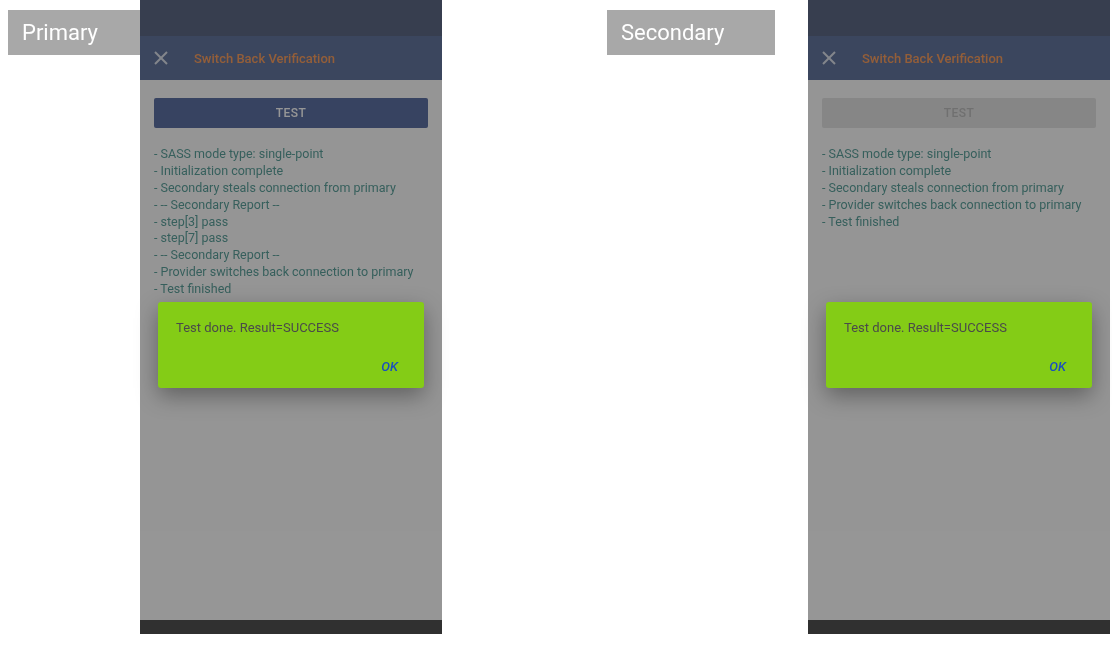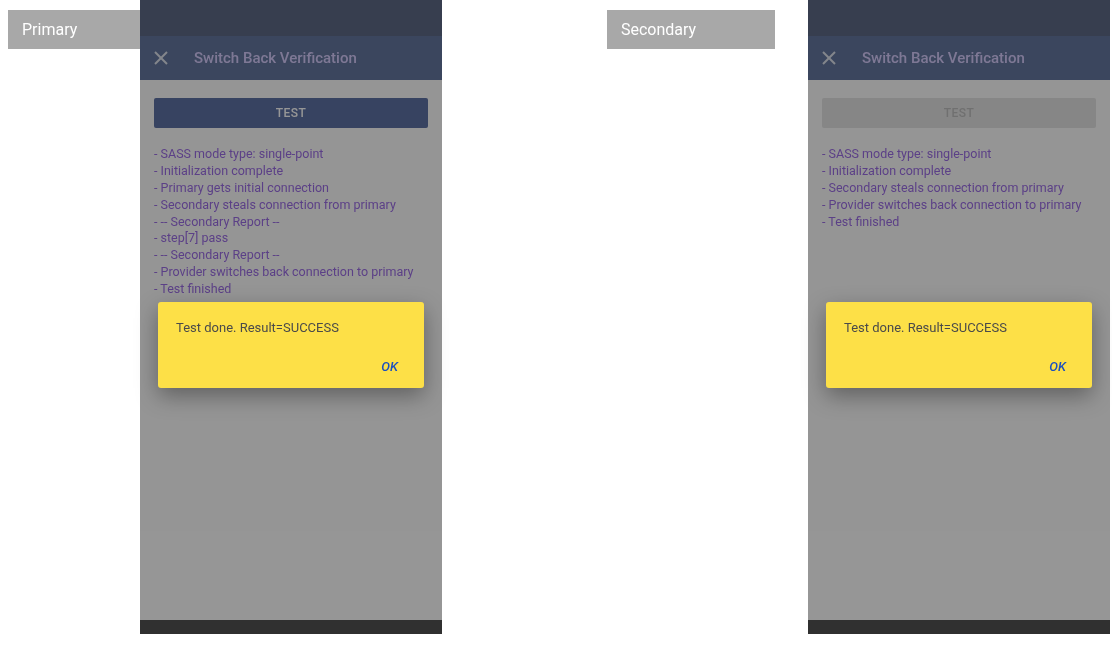--- a/index.html
+++ b/index.html
@@ -10,21 +10,21 @@
     height: 647px;
     background: #ffffff;
     font-family: Roboto, Arial, sans-serif;
     position: relative;
     overflow: hidden;
   }
   .label-tag {
     position: absolute;
     background: #a8a8a8;
     color: #ffffff;
-    font-size: 16px;
+    font-size: 22px;
     font-weight: 400;
     padding: 10px 14px;
     z-index: 5;
   }
   .label-primary { top: 10px; left: 8px; width: 132px; }
   .label-secondary { top: 10px; left: 607px; width: 168px; }
 
   .phone {
     position: absolute;
     width: 302px;
@@ -48,22 +48,22 @@
   .close-icon {
     width: 22px;
     height: 22px;
     display: flex;
     align-items: center;
     justify-content: center;
     color: #cfd6e6;
   }
   .close-icon svg { display: block; }
   .title-text {
-    color: #c4b5fd;
-    font-size: 15px;
+    color: #f97316;
+    font-size: 13px;
     font-weight: 500;
     margin-left: 22px;
   }
 
   .content {
     background: #fcfcfc;
     height: 451px;
     position: relative;
     padding: 18px 14px 0 14px;
   }
@@ -85,21 +85,21 @@
   }
   .test-btn.disabled {
     background: #d7d7d7;
     color: #a0a0a0;
   }
 
   .log {
     margin-top: 18px;
     font-size: 12.5px;
     line-height: 1.35;
-    color: #6d28d9;
+    color: #0f766e;
   }
   .log div { white-space: nowrap; }
 
   .bottom-nav {
     position: absolute;
     bottom: 0;
     left: 0;
     right: 0;
     height: 14px;
     background: #000000;
@@ -111,21 +111,21 @@
     inset: 0;
     background: rgba(80,80,80,0.6);
     z-index: 10;
   }
 
   .dialog {
     position: absolute;
     left: 18px;
     right: 18px;
     top: 302px;
-    background: #fde047;
+    background: #84cc16;
     border-radius: 3px;
     box-shadow: 0 8px 22px rgba(0,0,0,0.35);
     z-index: 20;
     padding: 18px 18px 8px 18px;
   }
   .dialog-msg {
     color: #4a4a4a;
     font-size: 13px;
     margin-bottom: 18px;
   }
@@ -157,23 +157,23 @@
           <line x1="13" y1="1" x2="1" y2="13" stroke="#cfd6e6" stroke-width="2"></line>
         </svg>
     </div>
     <div class="title-text">Switch Back Verification</div>
   </div>
   <div class="content">
     <div class="test-btn enabled">TEST</div>
     <div class="log">
       <div>- SASS mode type: single-point</div>
       <div>- Initialization complete</div>
-      <div>- Primary gets initial connection</div>
       <div>- Secondary steals connection from primary</div>
       <div>- -- Secondary Report --</div>
+      <div>- step[3] pass</div>
       <div>- step[7] pass</div>
       <div>- -- Secondary Report --</div>
       <div>- Provider switches back connection to primary</div>
       <div>- Test finished</div>
     </div>
   </div>
   <div class="bottom-nav"></div>
   <div class="dim"></div>
   <div class="dialog">
     <div class="dialog-msg">Test done. Result=SUCCESS</div>

